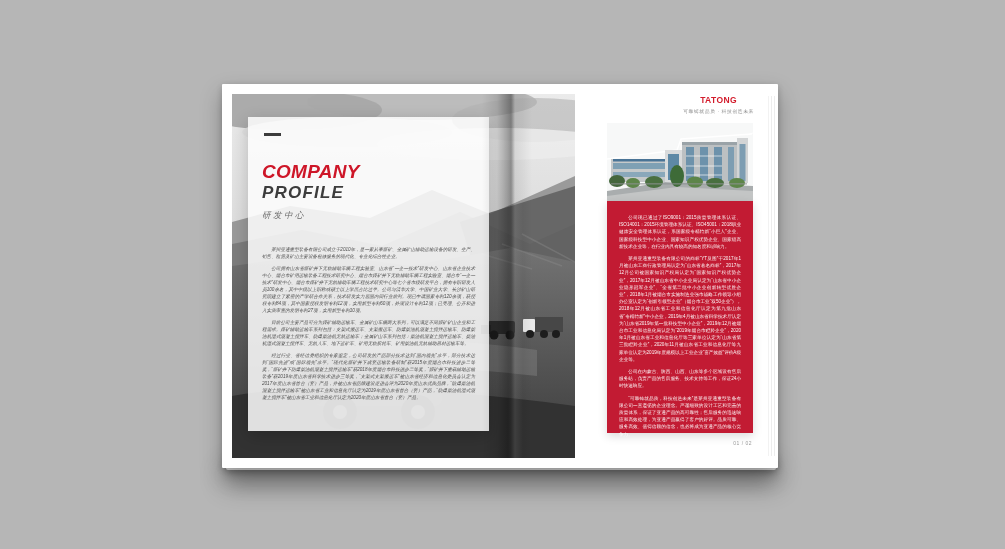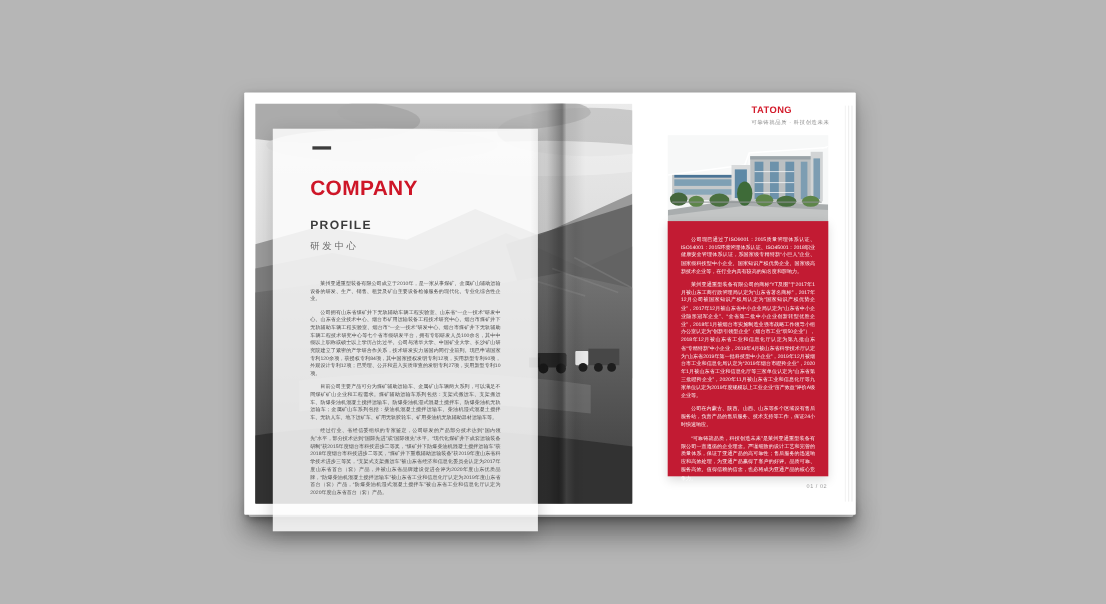--- a/index.html
+++ b/index.html
@@ -32,37 +32,38 @@
 
   .fold-shade{
     position:absolute; left:260px; top:10px; width:50px; height:364px; z-index:6; pointer-events:none;
     background:linear-gradient(90deg, rgba(0,0,0,0) 0%, rgba(0,0,0,.10) 30%,
       rgba(0,0,0,.32) 52%, rgba(30,30,30,.45) 58%, rgba(120,120,120,.18) 66%,
       rgba(0,0,0,.05) 82%, rgba(0,0,0,0) 100%);
   }
 
   
   .panel{
-    position:absolute; left:26px; top:33px; width:241px; height:366px; z-index:4;
+    position:absolute; left:26px; top:33px; width:241px; height:314px; z-index:4;
     background:rgba(253,253,253,.86);
     box-shadow:0 5px 16px rgba(0,0,0,.20);
-    padding:13px 34px;
+    padding:13px 14px;
+    font-style:italic;
   }
   .title-dash{ width:17px; height:3px; background:#3c3c3c; margin:3px 0 26px 2px; }
   .title-en-1{ font-size:19px; font-weight:800; letter-spacing:.3px; color:#ce1628; line-height:1; }
-  .title-en-2{ font-size:11px; font-weight:700; letter-spacing:1.2px; color:#3c3c3c; margin-top:18px; line-height:1.1; }
+  .title-en-2{ font-size:17px; font-weight:700; letter-spacing:1.2px; color:#3c3c3c; margin-top:3px; line-height:1.1; }
   .title-cn{ font-size:8.5px; color:#6b6b6b; letter-spacing:2.5px; margin-top:7px; }
   .profile-body{ margin-top:24px; }
   .profile-body p{
     font-size:4.6px; line-height:7px; color:#4c4c4c; text-align:justify;
     text-indent:2em; margin-bottom:5px;
   }
 
   
-  .logo-block{ position:absolute; right:24px; top:12px; text-align:left; z-index:3; }
+  .logo-block{ position:absolute; right:24px; top:12px; text-align:center; z-index:3; }
   .logo-text{ font-size:8.5px; font-weight:800; letter-spacing:.4px; color:#d31b2b; line-height:1; }
   .logo-slogan{ font-size:4.8px; color:#8c8c8c; letter-spacing:.6px; margin-top:3px; }
 
   .factory{ position:absolute; left:385px; top:39px; width:146px; height:79px; overflow:hidden; background:#f7f8f8; }
   .factory svg{ display:block; width:100%; height:100%; }
 
   .red-panel{
     position:absolute; left:385px; top:117px; width:146px; height:232px;
     background:#c21b33; padding:13px 12px;
     box-shadow:0 3px 9px rgba(0,0,0,.15);

